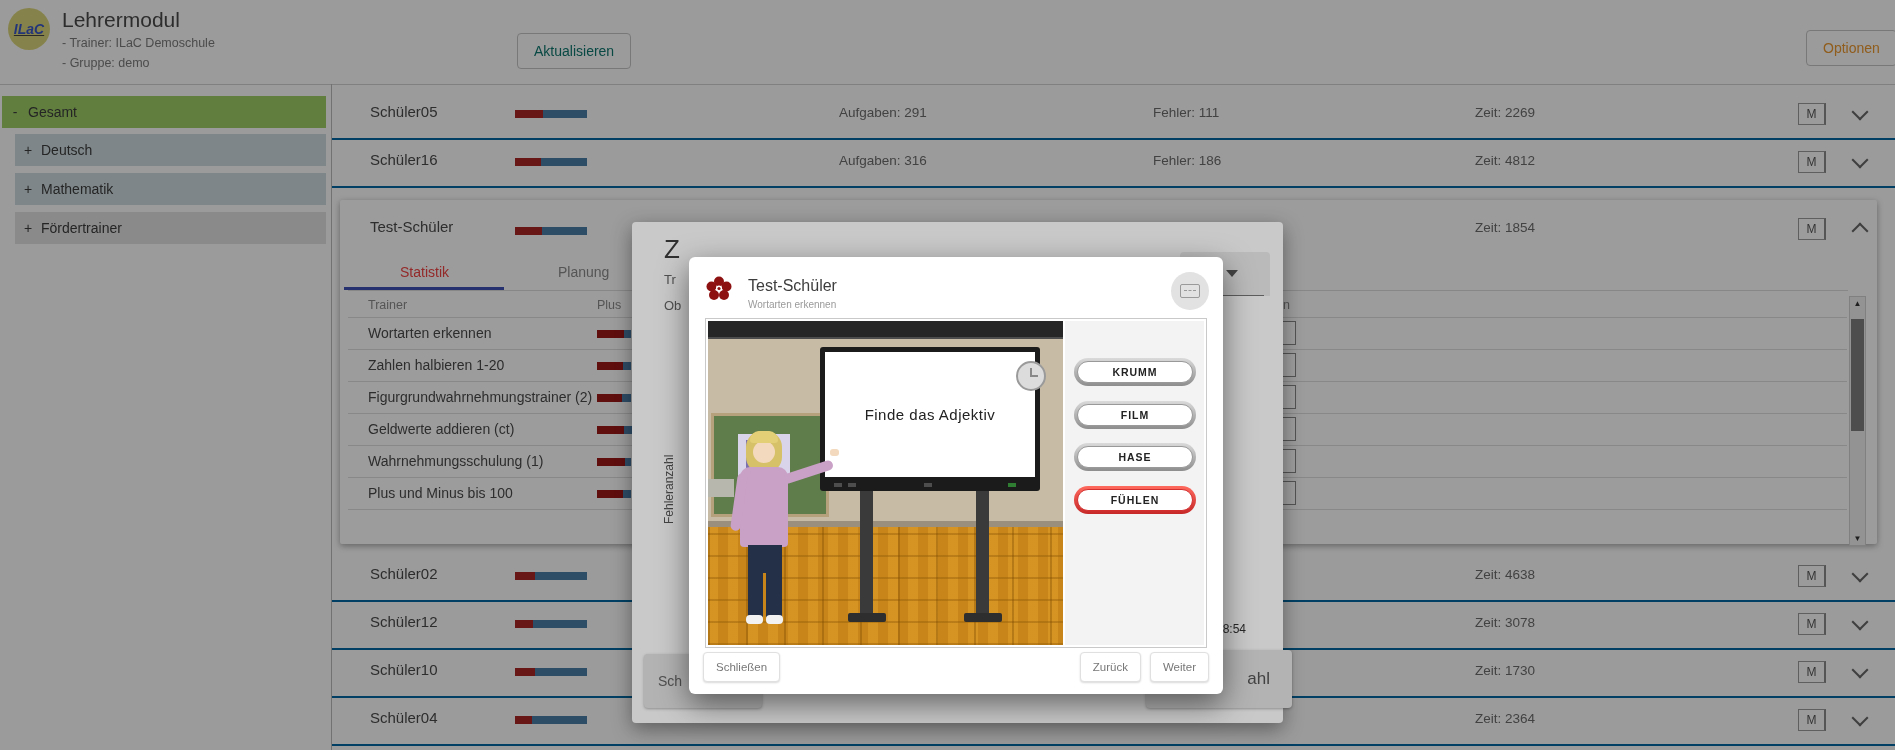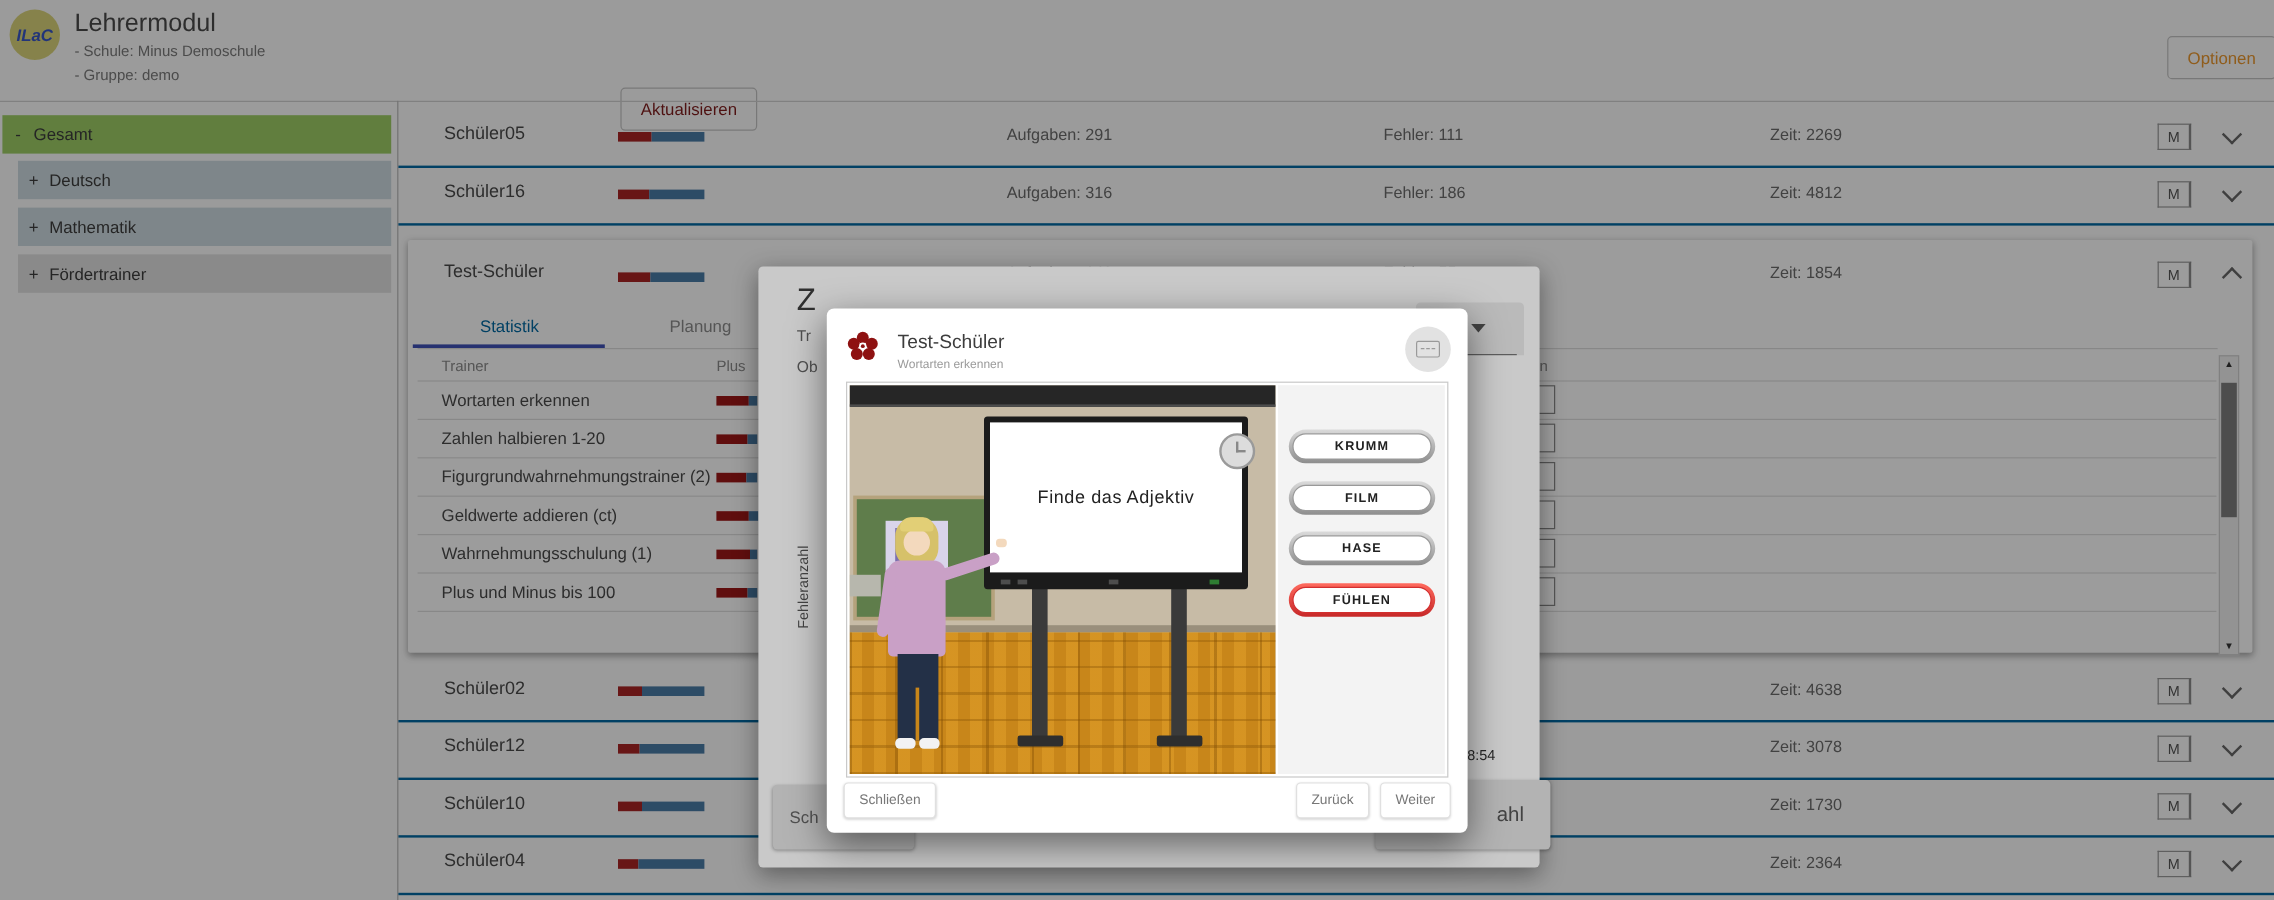--- a/index.html
+++ b/index.html
@@ -31,21 +31,21 @@
   .cell{position:absolute;top:15px;font-size:13.5px;color:#6b6b6b;}
   .m-btn{position:absolute;width:28px;height:22px;border:1px solid #9a9a9a;border-right:2px solid #8a8a8a;
          font-size:12px;color:#555;display:flex;align-items:center;justify-content:center;background:transparent;cursor:pointer;}
   .chev{position:absolute;width:10px;height:10px;border-right:2px solid #666;border-bottom:2px solid #666;}
   .chev.down{transform:rotate(45deg);}
   .chev.up{transform:rotate(-135deg);}
   
   #card{position:absolute;left:340px;top:200px;width:1537px;height:344px;background:#fcfcfc;
         box-shadow:0 2px 6px rgba(0,0,0,.35);border-radius:2px;}
   .tab{position:absolute;top:0;height:38px;display:flex;align-items:center;font-size:14px;color:#8a8a8a;cursor:pointer;}
-  .tab.active{color:#0369a1;}
+  .tab.active{color:#ef4444;}
   .tab-underline{position:absolute;height:3px;background:#3f51b5;}
   .thead{font-size:12.5px;color:#8a8a8a;}
   .trow-sep{position:absolute;left:8px;right:30px;height:1px;background:#dcdcdc;}
   .tname{position:absolute;left:28px;font-size:14px;color:#4a4a4a;}
   .inputbox{position:absolute;width:38px;height:22px;background:#fff;border:1px solid #888;}
   .sbar{position:absolute;left:1509px;top:96px;width:15px;height:248px;background:#ededed;border:1px solid #cfcfcf;}
   .sbar .arr{position:absolute;left:0;right:0;text-align:center;font-size:8px;color:#333;}
   .sbar .thumb{position:absolute;left:1px;right:1px;top:22px;height:112px;background:#7d7d7d;}
   
   #backdrop1{position:absolute;inset:0;background:rgba(0,0,0,.21);z-index:5;}
@@ -112,29 +112,29 @@
   .pill.selected{background:linear-gradient(#ff6a5e,#c62828);}
   .pill.selected .inner{border-color:#d32f2f;}
   .mfoot-btn{position:absolute;background:#fff;border:1px solid #e0e0e0;border-radius:4px;box-shadow:0 1px 2px rgba(0,0,0,.15);
              font-size:11.5px;color:#777;padding:8px 12px;cursor:pointer;font-family:inherit;}
 </style>
 </head>
 <body>
 
 <div id="base">
 
-  <div class="abs" style="left:8px;top:8px;">
+  <div class="abs" style="left:8px;top:8px;text-decoration:underline;">
     <div class="logo">ILaC</div>
   </div>
   <div class="abs hdr-title" style="left:62px;top:8px;">Lehrermodul</div>
-  <div class="abs hdr-sub" style="left:62px;top:36px;">- Schule: Minus Demoschule</div>
+  <div class="abs hdr-sub" style="left:62px;top:36px;">- Trainer: ILaC Demoschule</div>
   <div class="abs hdr-sub" style="left:62px;top:56px;">- Gruppe: demo</div>
 
 
-  <button class="btn-outline abs" style="left:517px;top:33px;color:#7f1d1d;margin-top:40px;">Aktualisieren</button>
+  <button class="btn-outline abs" style="left:517px;top:33px;color:#0f766e;">Aktualisieren</button>
   <button class="btn-outline abs" style="left:1806px;top:30px;color:#e8962e;">Optionen</button>
 
   <div class="divider-h" style="left:0;top:84px;width:1895px;"></div>
   <div class="divider-v" style="left:331px;top:84px;height:666px;"></div>
 
   <div class="side-item" style="left:2px;top:96px;width:324px;background:#9ccc65;">
     <span class="pfx">-</span>
     <span>Gesamt</span>
   </div>
   <div class="side-item" style="left:15px;top:134px;width:311px;background:#ccd9de;">

